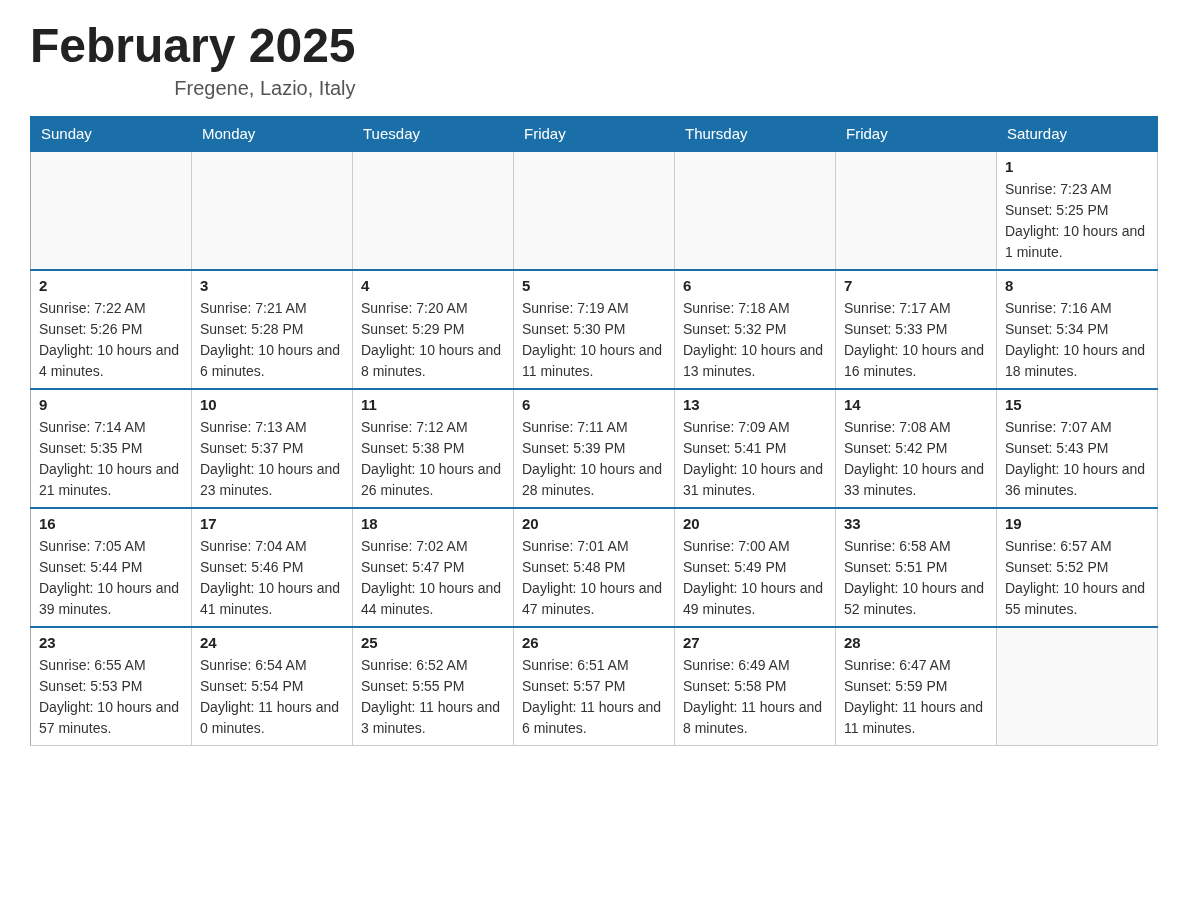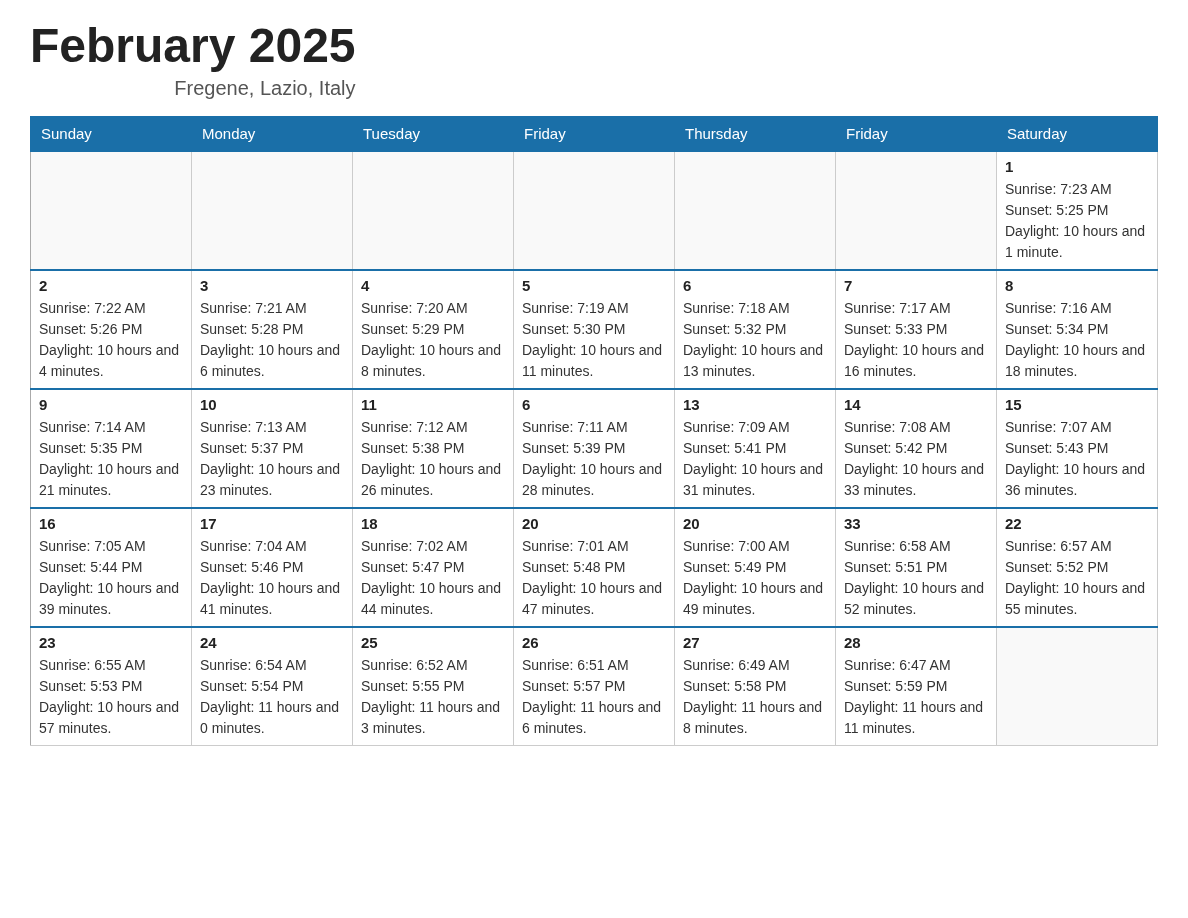--- a/index.html
+++ b/index.html
@@ -212,21 +212,21 @@
         </td>
         <td>
           <div class="day-number">20</div>
           <div class="day-info">Sunrise: 7:00 AM<br>Sunset: 5:49 PM<br>Daylight: 10 hours and 49 minutes.</div>
         </td>
         <td>
           <div class="day-number">33</div>
           <div class="day-info">Sunrise: 6:58 AM<br>Sunset: 5:51 PM<br>Daylight: 10 hours and 52 minutes.</div>
         </td>
         <td>
-          <div class="day-number">22</div>
+          <div class="day-number">19</div>
           <div class="day-info">Sunrise: 6:57 AM<br>Sunset: 5:52 PM<br>Daylight: 10 hours and 55 minutes.</div>
         </td>
       </tr>
       <tr>
         <td>
           <div class="day-number">23</div>
           <div class="day-info">Sunrise: 6:55 AM<br>Sunset: 5:53 PM<br>Daylight: 10 hours and 57 minutes.</div>
         </td>
         <td>
           <div class="day-number">24</div>

